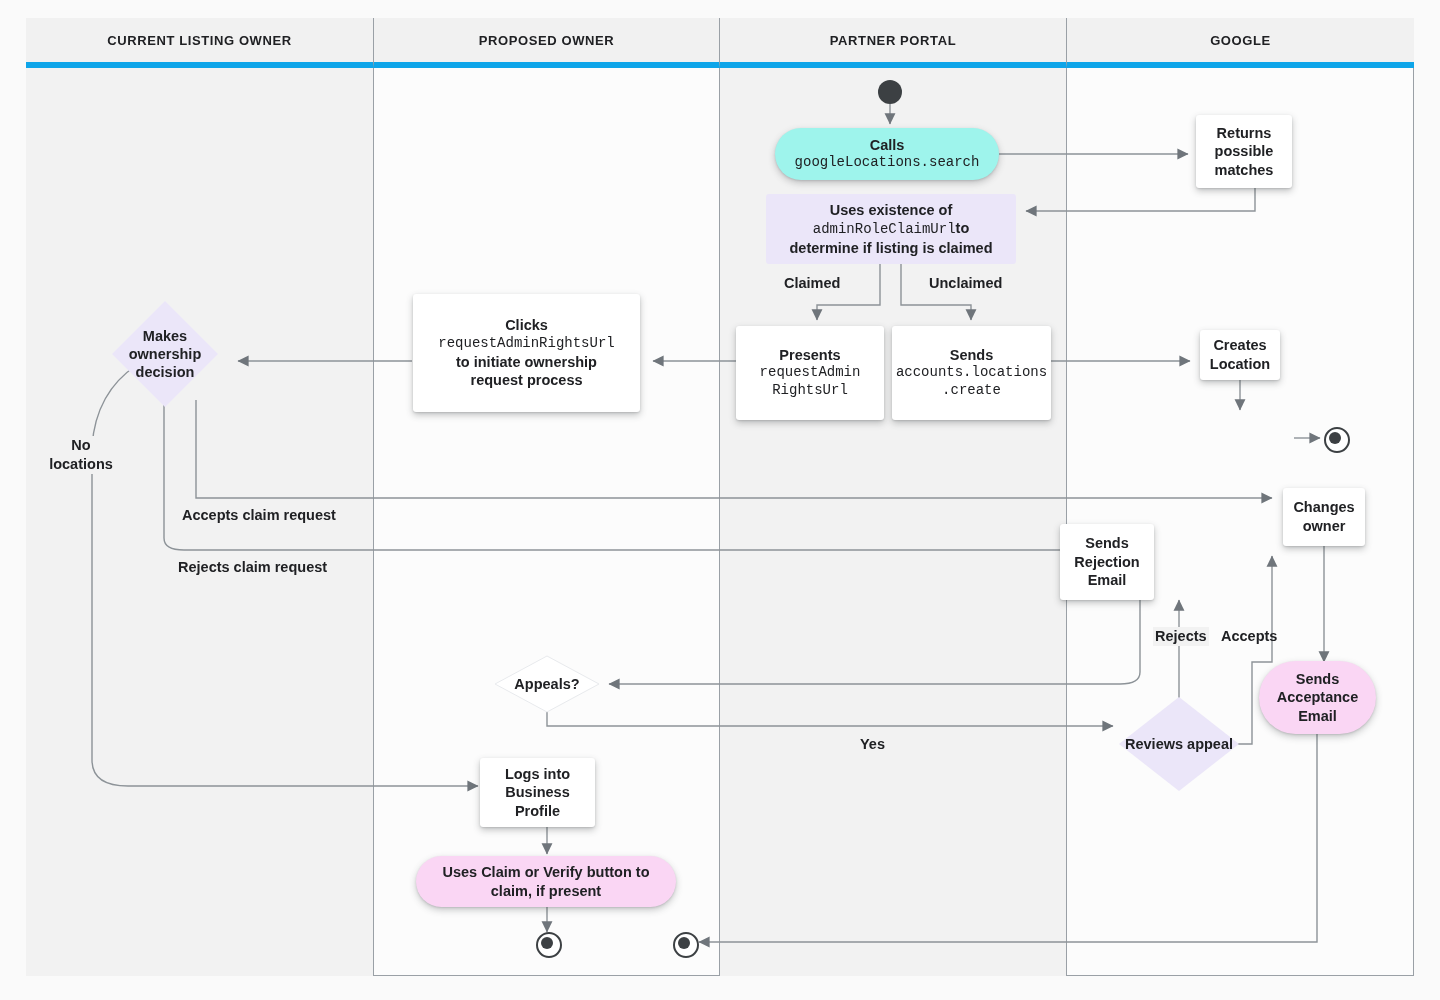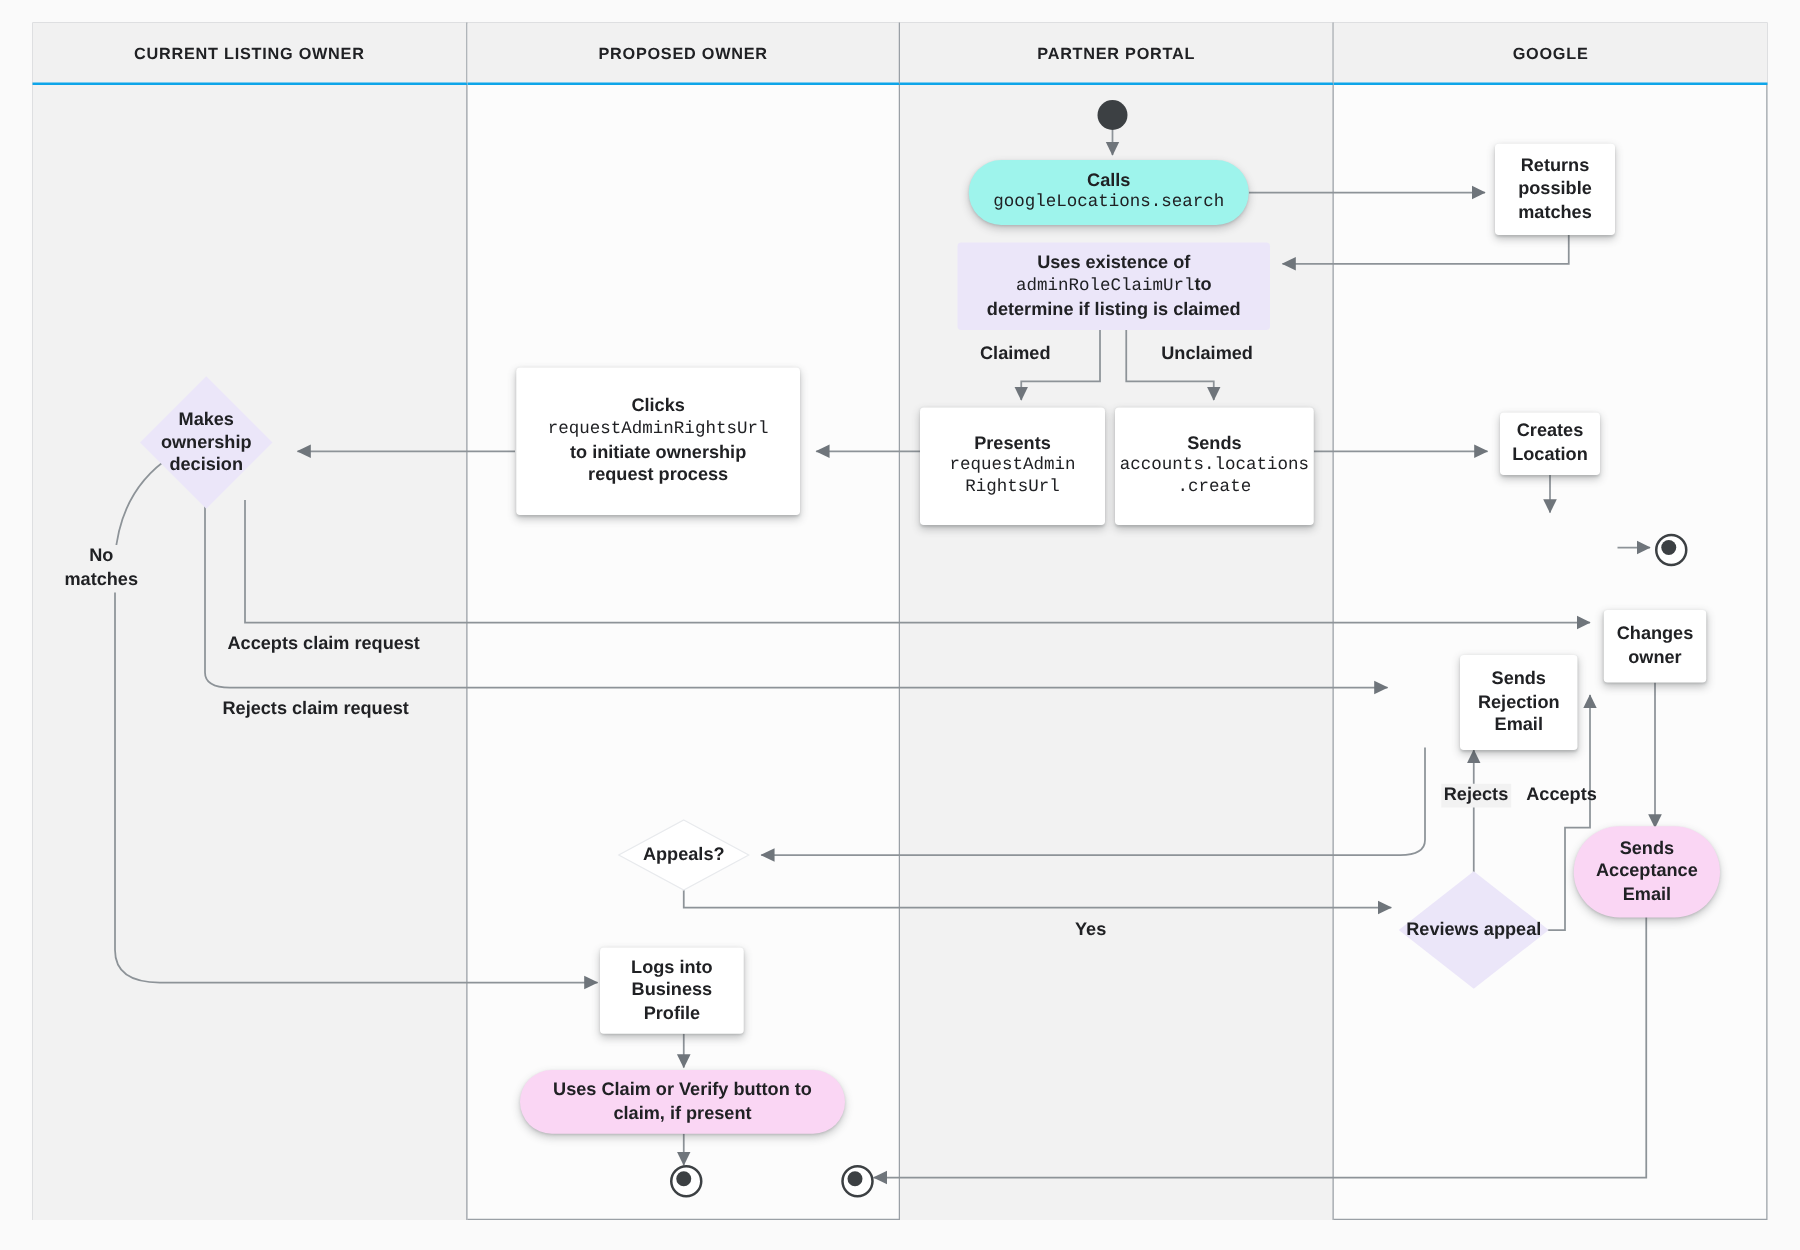--- a/index.html
+++ b/index.html
@@ -11,21 +11,21 @@
   }
   #canvas{position:relative;width:1440px;height:1000px;}
 
   
   .lane-frame{
     position:absolute;left:26px;top:18px;width:1388px;height:958px;
     border:1px solid #9aa0a6;box-sizing:border-box;background:#fcfcfc;
   }
   .lane-head{
     position:absolute;top:18px;height:50px;box-sizing:border-box;
-    border-right:1px solid #9aa0a6;border-bottom:2px solid #0ea5e9;
+    border-right:1px solid #9aa0a6;border-bottom:6px solid #0ea5e9;
     background:#f1f1f1;
     display:flex;align-items:center;justify-content:center;
     font-size:13px;font-weight:700;letter-spacing:.6px;color:#202124;
   }
   .lane-body{
     position:absolute;top:68px;height:908px;box-sizing:border-box;
     border-right:1px solid #9aa0a6;
   }
   .lane-body.tint{background:#f2f2f2;}
   .lane-head.last,.lane-body.last{border-right:none;}
@@ -220,21 +220,21 @@
     <svg class="shape" viewBox="0 0 110 110">
       <polygon points="55,2 108,55 55,108 2,55" fill="#ebe6f9"></polygon>
     </svg>
     <div class="txt">Makes ownership decision</div>
   </div>
 
   <div class="node rect" style="left:1283px;top:488px;width:82px;height:58px;">
     <div class="in">Changes owner</div>
   </div>
 
-  <div class="node rect" style="left:1168px;top:524px;width:94px;height:76px;">
+  <div class="node rect" style="left:1060px;top:524px;width:94px;height:76px;">
     <div class="in">Sends Rejection Email</div>
   </div>
 
   <div class="node pill pink" style="left:1259px;top:661px;width:117px;height:73px;">
     <div class="in">Sends Acceptance Email</div>
   </div>
 
   <div class="diamond" style="left:494px;top:655px;width:106px;height:58px;">
     <svg class="shape" viewBox="0 0 106 58">
       <polygon points="53,1 105,29 53,57 1,29" fill="#ffffff" stroke="#e8eaed" stroke-width="1"></polygon>
@@ -252,20 +252,20 @@
   <div class="node rect" style="left:480px;top:758px;width:115px;height:69px;">
     <div class="in">Logs into Business Profile</div>
   </div>
 
   <div class="node pill pink" style="left:416px;top:856px;width:260px;height:51px;align-items:center;">
     <div class="in">Uses Claim or Verify button to claim, if present</div>
   </div>
 
   <div class="elabel" style="left:782px;top:274px;">Claimed</div>
   <div class="elabel" style="left:927px;top:274px;">Unclaimed</div>
-  <div class="elabel wrap" style="left:44px;top:436px;width:70px;text-align:center;">No matches</div>
+  <div class="elabel wrap" style="left:44px;top:436px;width:70px;text-align:center;">No locations</div>
   <div class="elabel" style="left:180px;top:506px;">Accepts claim request</div>
   <div class="elabel" style="left:176px;top:558px;">Rejects claim request</div>
   <div class="elabel" style="left:1153px;top:627px;">Rejects</div>
   <div class="elabel plain" style="left:1219px;top:627px;">Accepts</div>
   <div class="elabel" style="left:858px;top:735px;">Yes</div>
 
 </div>
 
 </body></html>

